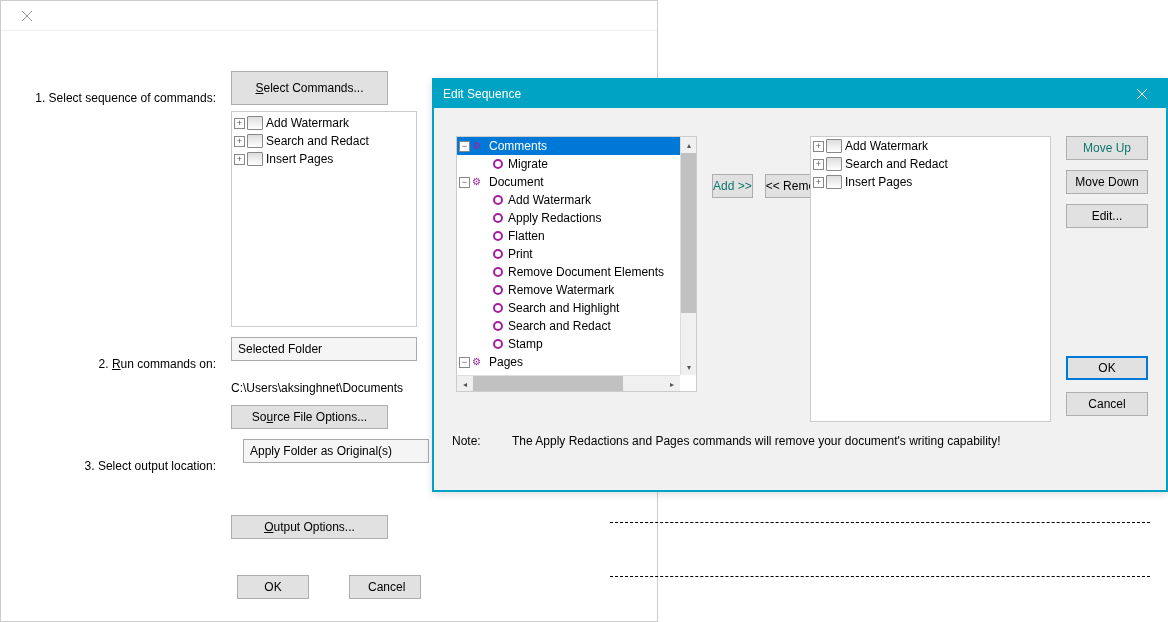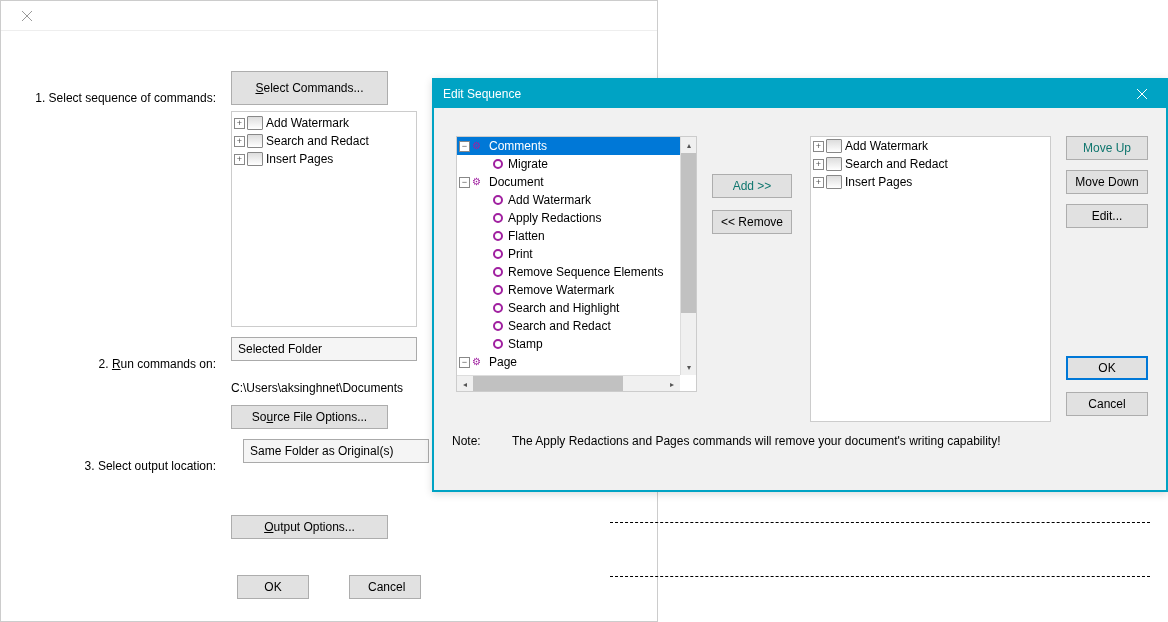--- a/index.html
+++ b/index.html
@@ -35,21 +35,21 @@
   .w2-body { position: relative; padding: 30px 18px 14px 18px; background: #f1f1f1; height: calc(100% - 28px); }
   .list-container { position: absolute; border: 1px solid #ccc; background: #fff; }
   .left-list { left: 22px; top: 28px; width: 241px; height: 256px; }
   .right-list { left: 376px; top: 28px; width: 241px; height: 286px; }
   .list-inner { position:absolute; top:0; left:0; right:16px; bottom:16px; overflow:hidden; }
   .right-list .list-inner { right:0; bottom:0; }
   .vscroll { position:absolute; right:0; top:0; width:16px; bottom:16px; background:#f0f0f0; border-left:1px solid #ddd; display:flex; flex-direction:column; }
   .hscroll { position:absolute; left:0; bottom:0; right:16px; height:16px; background:#f0f0f0; border-top:1px solid #ddd; display:flex; }
   .scroll-btn { width:16px; height:16px; display:flex; align-items:center; justify-content:center; font-size:8px; color:#555; }
   .scroll-thumb { background:#c1c1c1; }
-  .middle-btns { position:absolute; left: 278px; top: 66px; width: 80px; display:flex; flex-direction:column; gap: 12px; }
+  .middle-btns { position:absolute; left: 278px; top: 66px; width: 80px; display:flex; flex-direction:row; gap: 12px; }
   .middle-btns .btn { width:80px; padding:4px 0; }
   .right-btns { position:absolute; right: 18px; top: 28px; width: 82px; display:flex; flex-direction:column; gap: 10px; }
   .right-btns .btn { width:82px; padding:4px 0; }
   .note-row { position:absolute; left: 18px; bottom: 42px; right: 18px; display:flex; }
   .note-label { width: 60px; }
   .okcancel { position:absolute; right: 18px; top: 248px; width: 82px; display:flex; flex-direction:column; gap: 12px; }
   .okcancel .btn { width:82px; padding:4px 0; }
   .ok-btn { border: 2px solid #0078d7; background:#e1e1e1; padding:3px 0 !important; }
   .dashes { position:absolute; border-top: 1px dashed #000; left: 610px; right: 0; }
   .dashes.one { top: 522px; width: 540px; }
@@ -102,21 +102,21 @@
       <div class="row-label"></div>
       <div class="note">C:\Users\aksinghnet\Documents</div>
     </div>
     <div class="row">
       <div class="row-label"></div>
       <button class="btn btn-wide">So<u>u</u>rce File Options...</button>
     </div>
     <div class="row" style="margin-top:10px;gap:12px;">
       <div class="row-label">3. Select output location:</div>
       <div class="select">
-          <span>Same Folder as Original(s)</span>
+          <span>Apply Folder as Original(s)</span>
         </div>
     </div>
     <div class="row" style="margin-top:42px;">
       <div class="row-label"></div>
       <button class="btn btn-wide"><u>O</u>utput Options...</button>
     </div>
     <div class="buttons-row" style="margin-top:36px;">
       <button class="btn" style="width:72px;">OK</button>
       <button class="btn" style="width:72px;">Cancel</button>
     </div>
@@ -165,42 +165,42 @@
         <div class="tree-item indent1">
             <span class="circle-icon"></span>
             <span>Flatten</span>
           </div>
         <div class="tree-item indent1">
             <span class="circle-icon"></span>
             <span>Print</span>
           </div>
         <div class="tree-item indent1">
             <span class="circle-icon"></span>
-            <span>Remove Sequence Elements</span>
+            <span>Remove Document Elements</span>
           </div>
         <div class="tree-item indent1">
             <span class="circle-icon"></span>
             <span>Remove Watermark</span>
           </div>
         <div class="tree-item indent1">
             <span class="circle-icon"></span>
             <span>Search and Highlight</span>
           </div>
         <div class="tree-item indent1">
             <span class="circle-icon"></span>
             <span>Search and Redact</span>
           </div>
         <div class="tree-item indent1">
             <span class="circle-icon"></span>
             <span>Stamp</span>
           </div>
         <div class="tree-item indent0">
             <span class="expander">−</span>
             <span class="gear-icon">⚙</span>
-            <span>Page</span>
+            <span>Pages</span>
           </div>
         <div class="tree-item indent1">
             <span>Delete Pages</span>
           </div>
       </div>
       <div class="vscroll">
         <div class="scroll-btn">▴</div>
         <div class="scroll-thumb" style="flex:0 0 160px;"></div>
         <div style="flex:1"></div>
         <div class="scroll-btn">▾</div>

